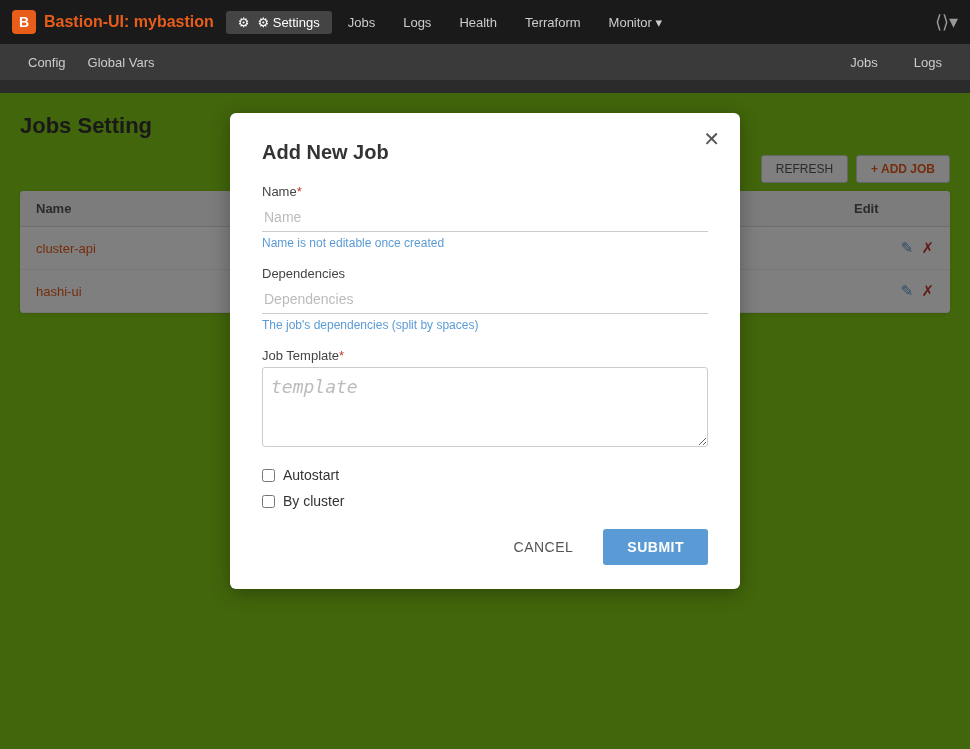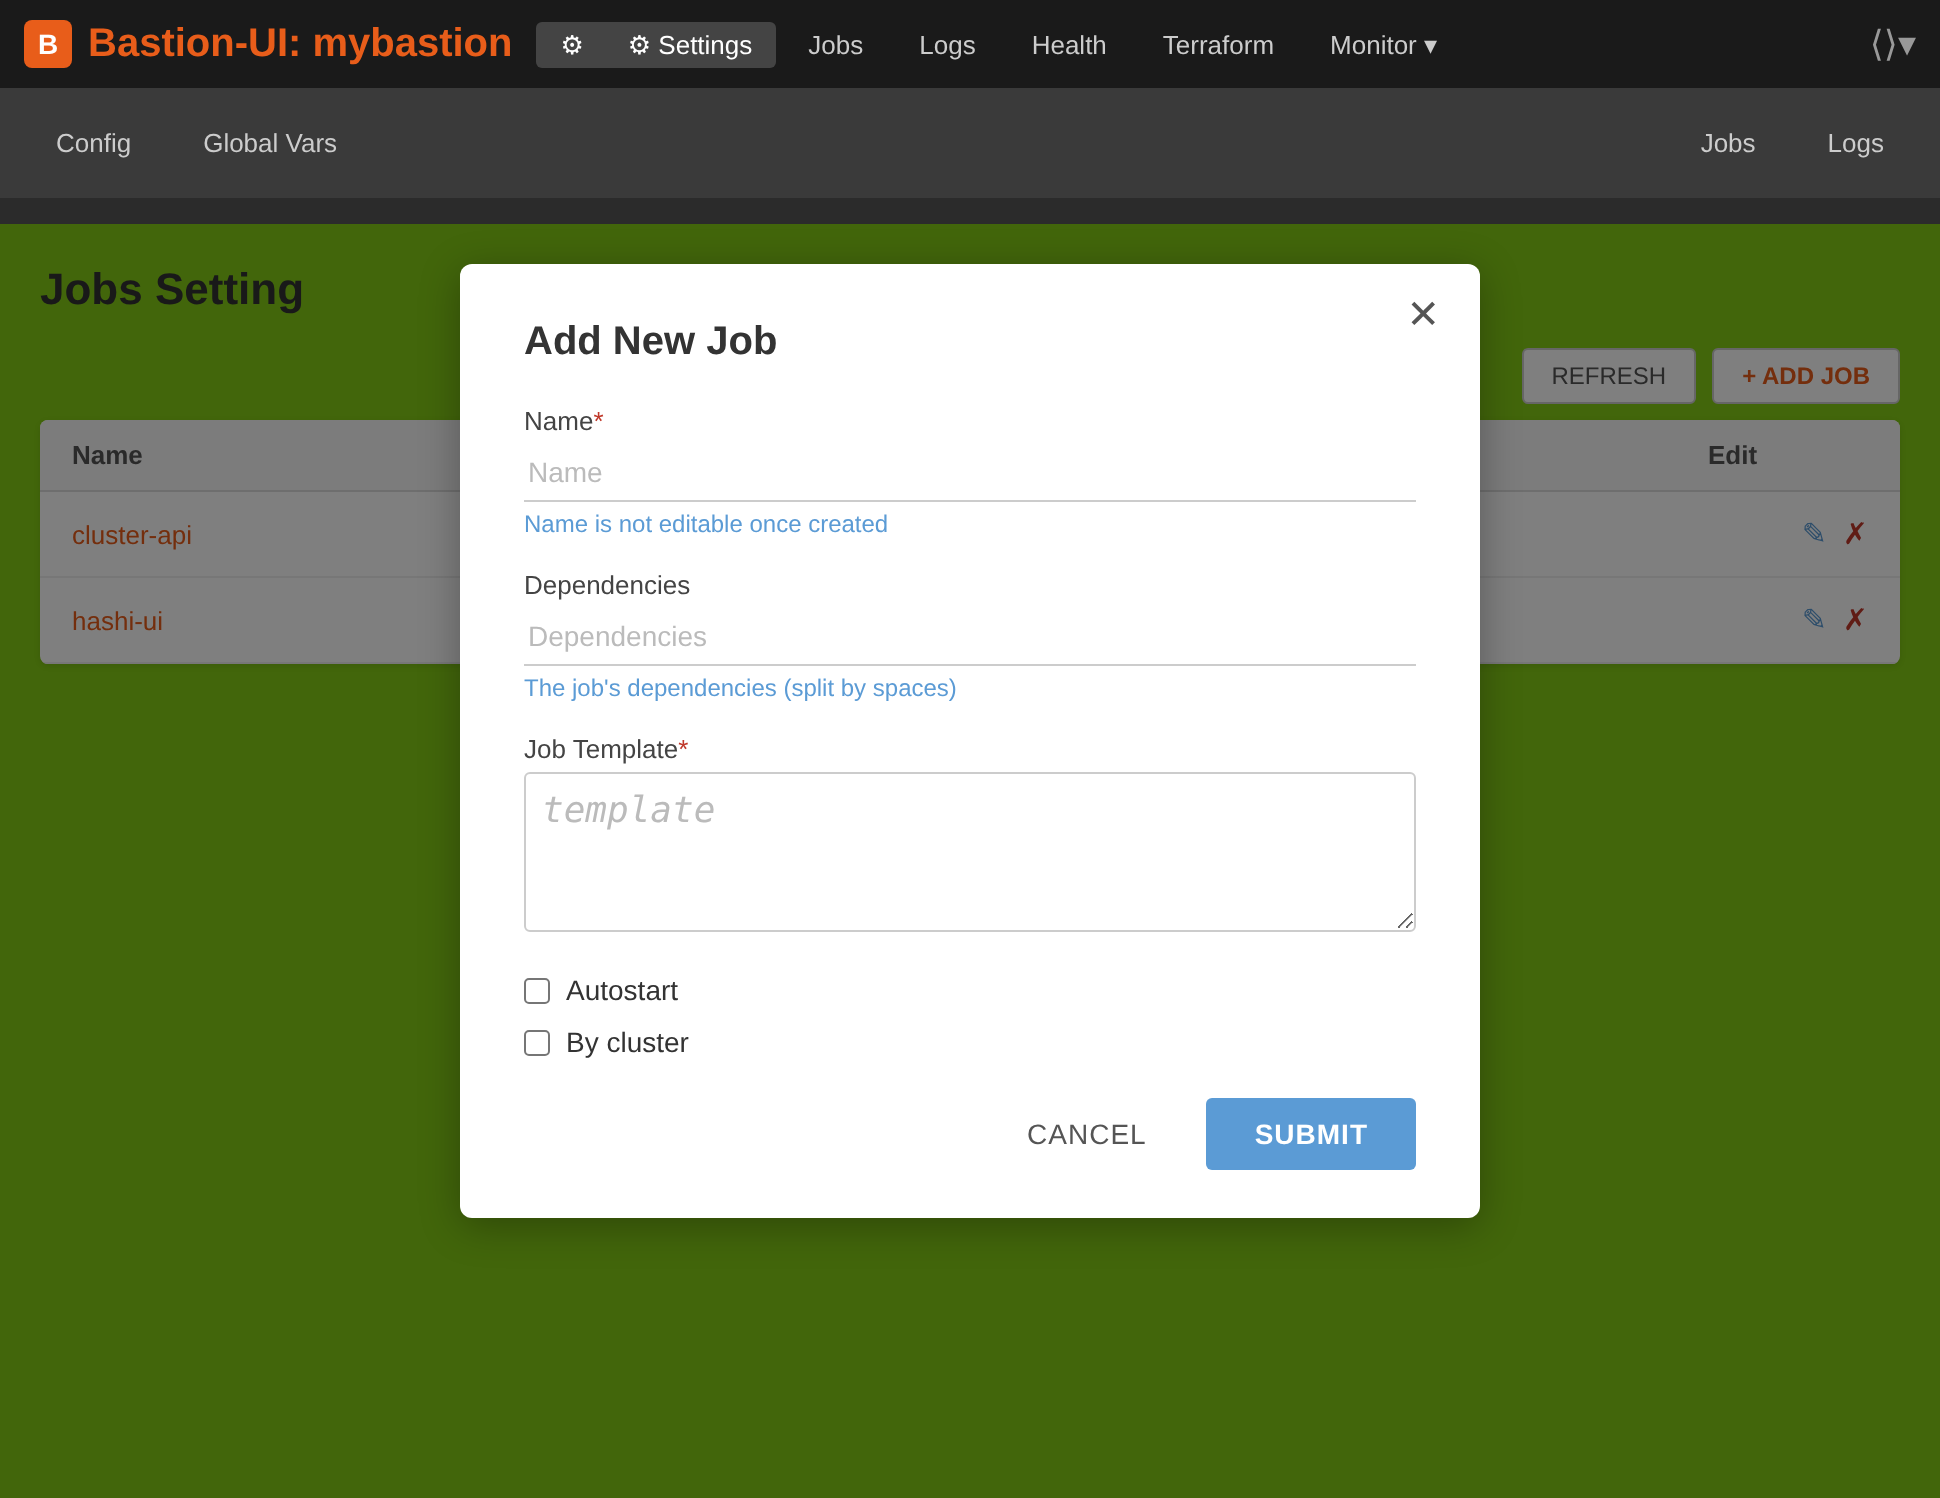--- a/index.html
+++ b/index.html
@@ -18,41 +18,41 @@
       background: #e85d1a;
       width: 24px;
       height: 24px;
       border-radius: 4px;
       display: flex;
       align-items: center;
       justify-content: center;
       margin-right: 4px;
     }
     .nav-logo-icon { color: white; font-size: 14px; font-weight: bold; }
-    .nav-brand { color: #e85d1a; font-size: 20px; font-weight: bold; margin-right: 8px; }
+    .nav-brand { color: #e85d1a; font-size: 16px; font-weight: bold; margin-right: 8px; }
     .nav-item {
       color: #ccc;
       font-size: 13px;
       padding: 4px 12px;
       cursor: pointer;
       border-radius: 3px;
     }
     .nav-item.active { background: #444; color: white; }
     .nav-settings { display: flex; align-items: center; gap: 4px; }
     .nav-right { margin-left: auto; display: flex; align-items: center; }
     .nav-arrows { color: #999; font-size: 18px; }
 
     
     .sub-nav {
       background: #3a3a3a;
-      height: 55px;
+      height: 36px;
       display: flex;
       align-items: center;
       padding: 0 20px;
-      gap: 20px;
+      gap: 6px;
     }
     .sub-nav-item {
       color: #ccc;
       font-size: 13px;
       cursor: pointer;
       padding: 4px 8px;
     }
 
     
     .main-content {
@@ -233,21 +233,21 @@
 </head>
 <body>
 
 <nav class="top-nav">
   <div class="nav-logo">
     <span class="nav-logo-icon">B</span>
   </div>
   <span class="nav-brand">Bastion-UI: mybastion</span>
   <div class="nav-item nav-settings active">
     <span>⚙</span>
-    <span style="margin-left:18px;">⚙ Settings</span>
+    <span style="margin-left:4px;">⚙ Settings</span>
   </div>
   <div class="nav-item">
     <span>Jobs</span>
   </div>
   <div class="nav-item">
     <span>Logs</span>
   </div>
   <div class="nav-item">
     <span>Health</span>
   </div>

